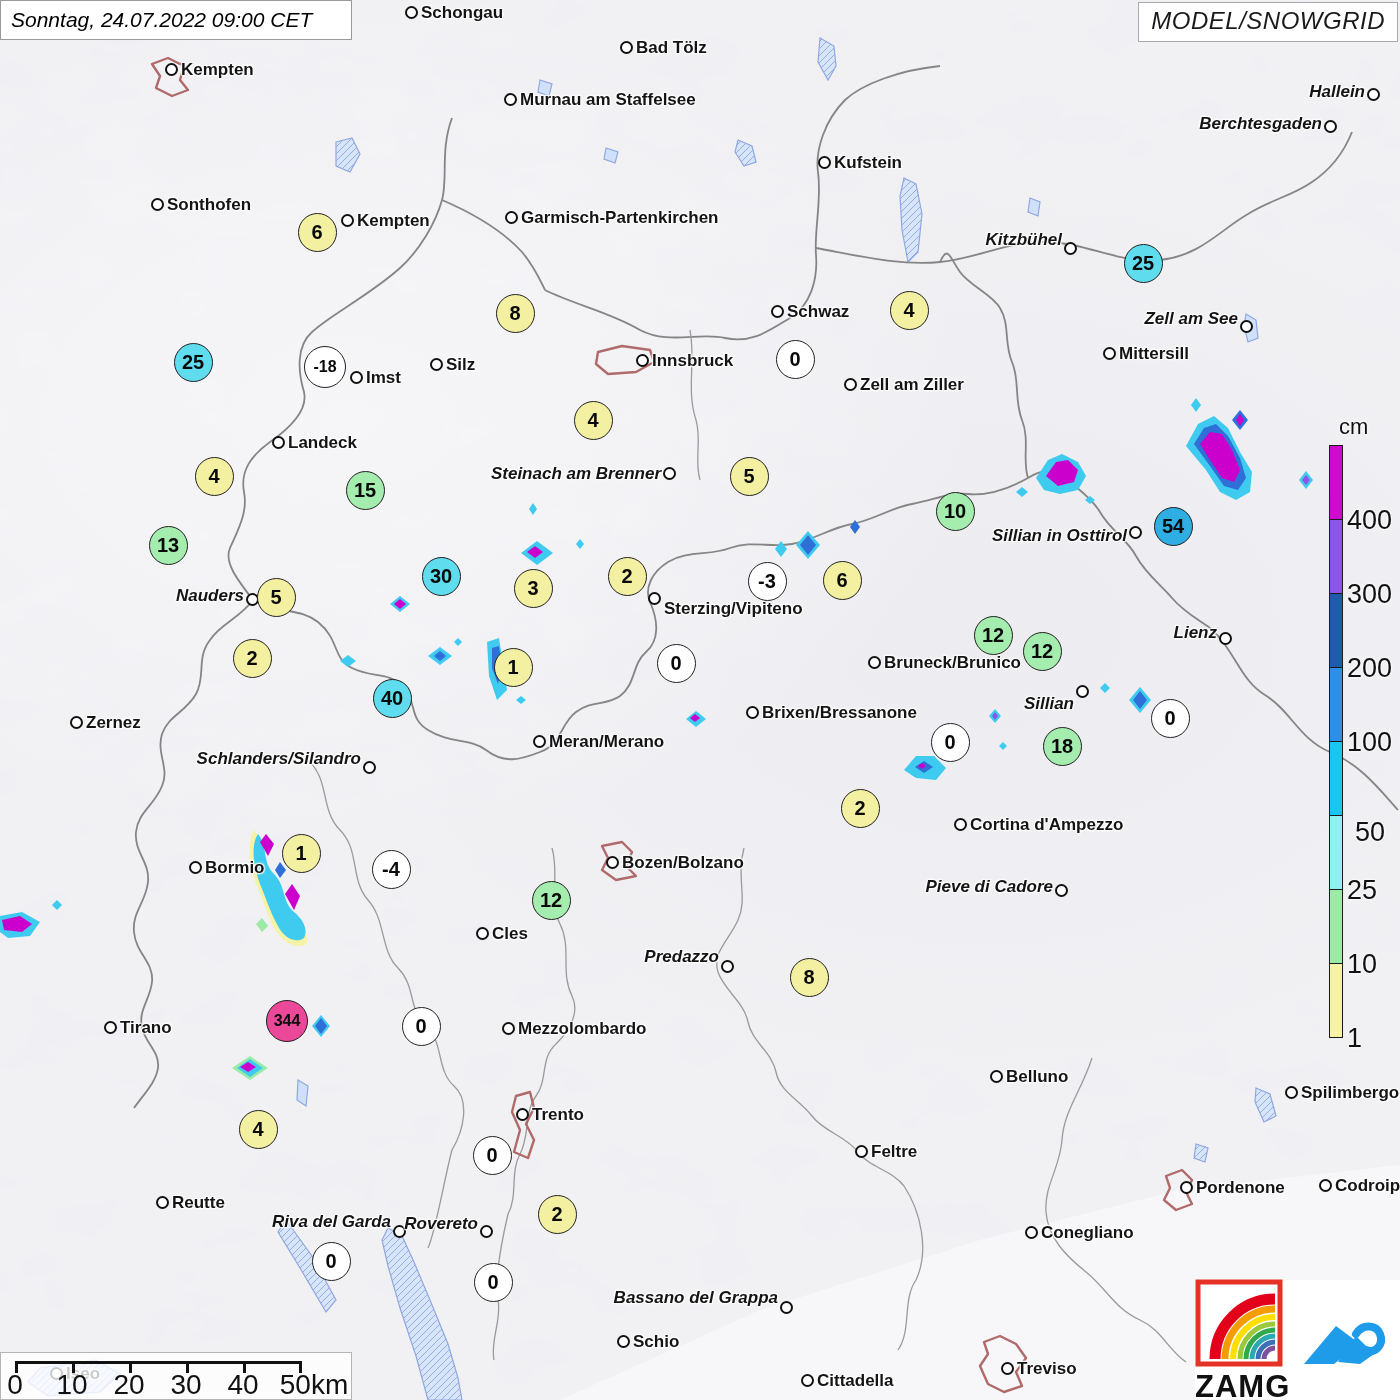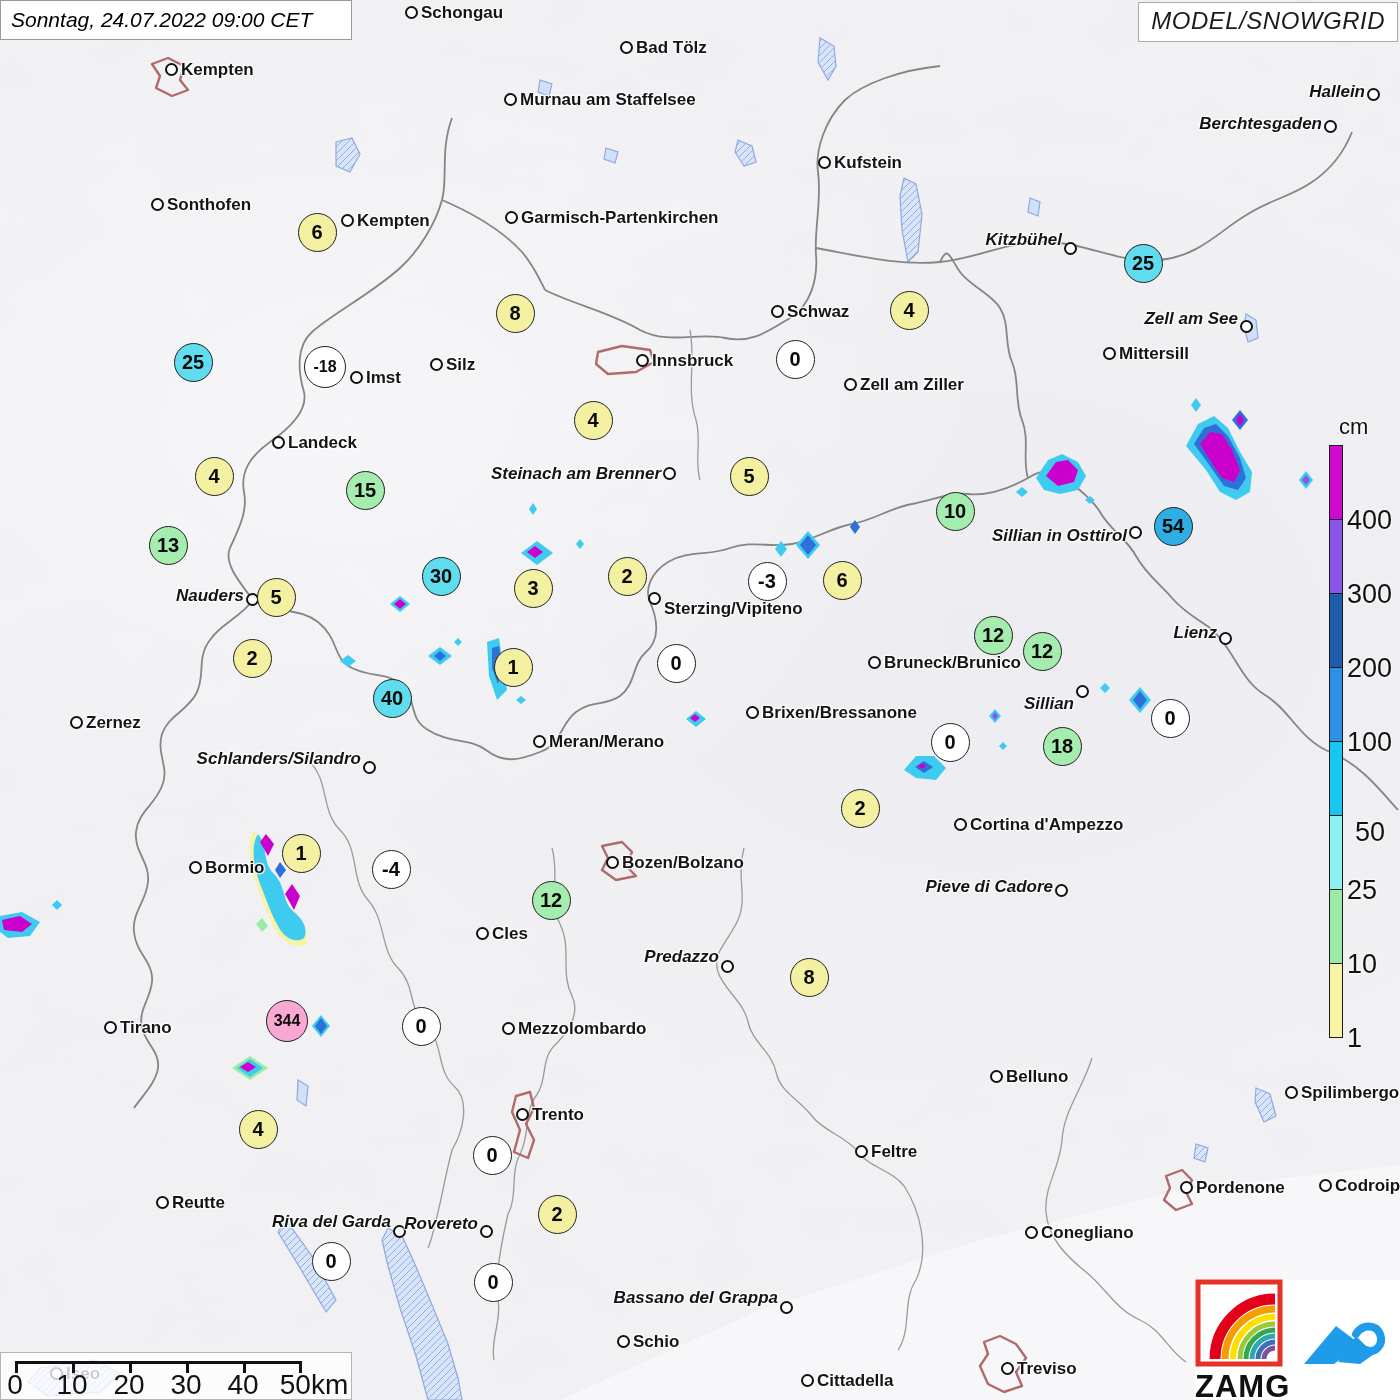--- a/index.html
+++ b/index.html
@@ -431,21 +431,21 @@
     <div class="station" style="height: 39px; width: 39px; left: 973.5px; top: 615.5px; background: rgb(165, 236, 175); font-size: 20px;">12</div>
     <div class="station" style="height: 39px; width: 39px; left: 1022.5px; top: 631.5px; background: rgb(165, 236, 175); font-size: 20px;">12</div>
     <div class="station" style="height: 39px; width: 39px; left: 1150.5px; top: 698.5px; background: rgb(255, 255, 255); font-size: 20px;">0</div>
     <div class="station" style="height: 39px; width: 39px; left: 930.5px; top: 722.5px; background: rgb(255, 255, 255); font-size: 20px;">0</div>
     <div class="station" style="height: 39px; width: 39px; left: 1042.5px; top: 726.5px; background: rgb(165, 236, 175); font-size: 20px;">18</div>
     <div class="station" style="height: 39px; width: 39px; left: 840.5px; top: 788.5px; background: rgb(244, 240, 162); font-size: 20px;">2</div>
     <div class="station" style="height: 39px; width: 39px; left: 281.5px; top: 833.5px; background: rgb(244, 240, 162); font-size: 20px;">1</div>
     <div class="station" style="height: 39px; width: 39px; left: 371.5px; top: 849.5px; background: rgb(255, 255, 255); font-size: 20px;">-4</div>
     <div class="station" style="height: 39px; width: 39px; left: 531.5px; top: 880.5px; background: rgb(165, 236, 175); font-size: 20px;">12</div>
     <div class="station" style="height: 39px; width: 39px; left: 789.5px; top: 957.5px; background: rgb(244, 240, 162); font-size: 20px;">8</div>
-    <div class="station" style="height: 42px; width: 42px; left: 266px; top: 1000px; background: #f9a8d4; font-size: 16px;">344</div>
+    <div class="station" style="height: 42px; width: 42px; left: 266px; top: 1000px; background: #ec4899; font-size: 16px;">344</div>
     <div class="station" style="height: 39px; width: 39px; left: 401.5px; top: 1006.5px; background: rgb(255, 255, 255); font-size: 20px;">0</div>
     <div class="station" style="height: 39px; width: 39px; left: 238.5px; top: 1109.5px; background: rgb(244, 240, 162); font-size: 20px;">4</div>
     <div class="station" style="height: 39px; width: 39px; left: 472.5px; top: 1135.5px; background: rgb(255, 255, 255); font-size: 20px;">0</div>
     <div class="station" style="height: 39px; width: 39px; left: 537.5px; top: 1194.5px; background: rgb(244, 240, 162); font-size: 20px;">2</div>
     <div class="station" style="height: 39px; width: 39px; left: 311.5px; top: 1241.5px; background: rgb(255, 255, 255); font-size: 20px;">0</div>
     <div class="station" style="height: 39px; width: 39px; left: 473.5px; top: 1262.5px; background: rgb(255, 255, 255); font-size: 20px;">0</div>
   </div>
 
 <div class="title-box">
   <div class="title-line2">Sonntag, 24.07.2022 09:00 CET</div>

